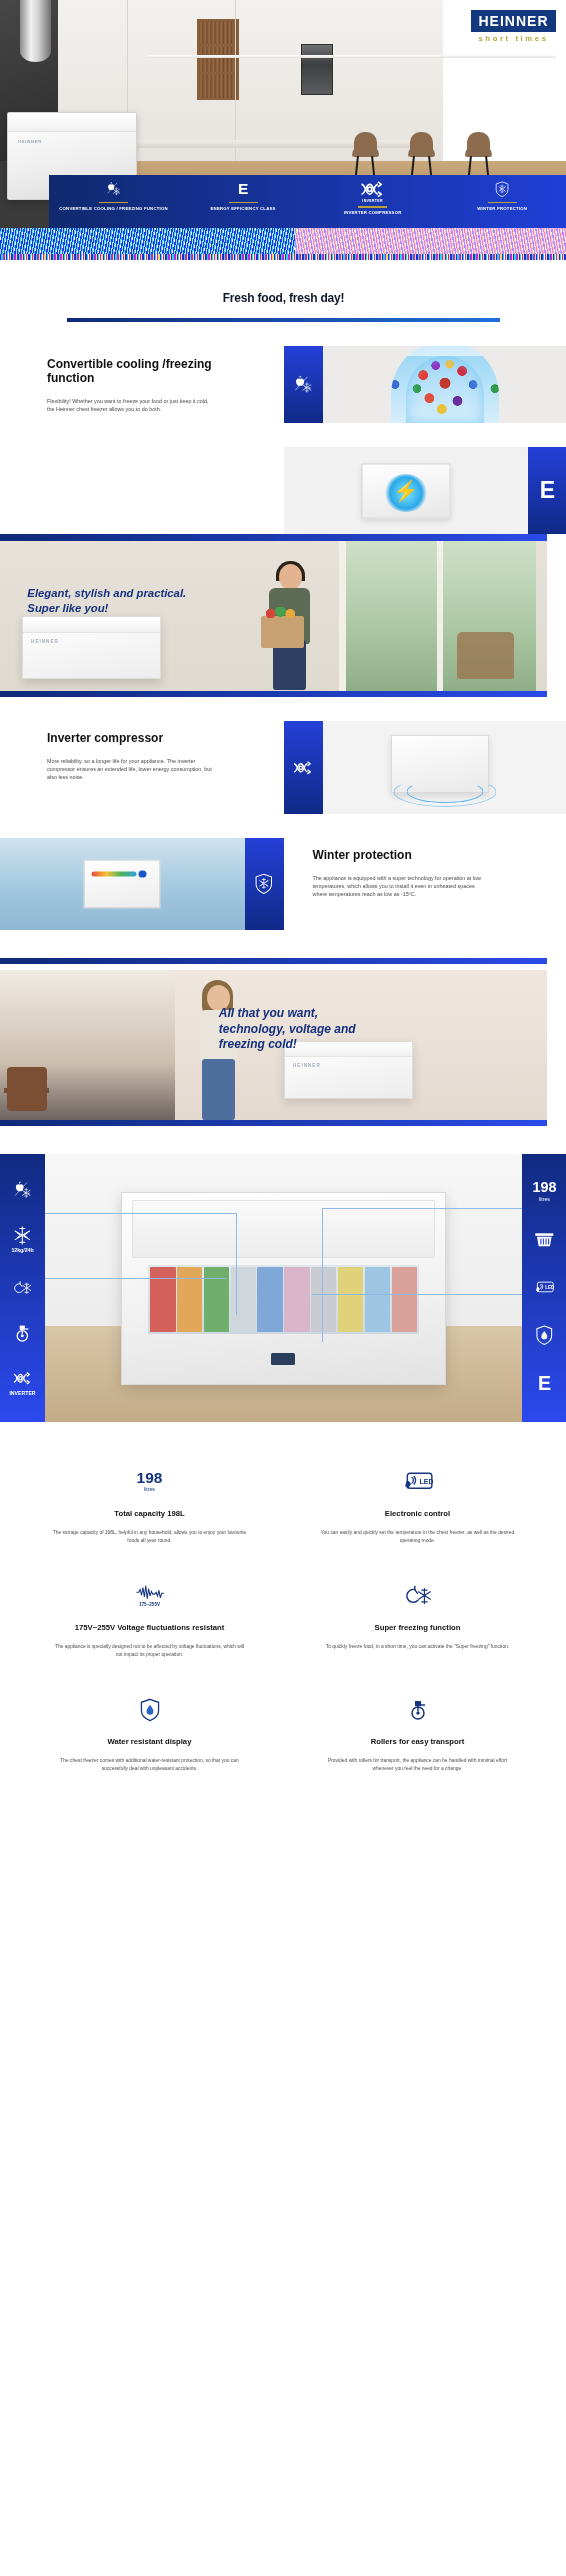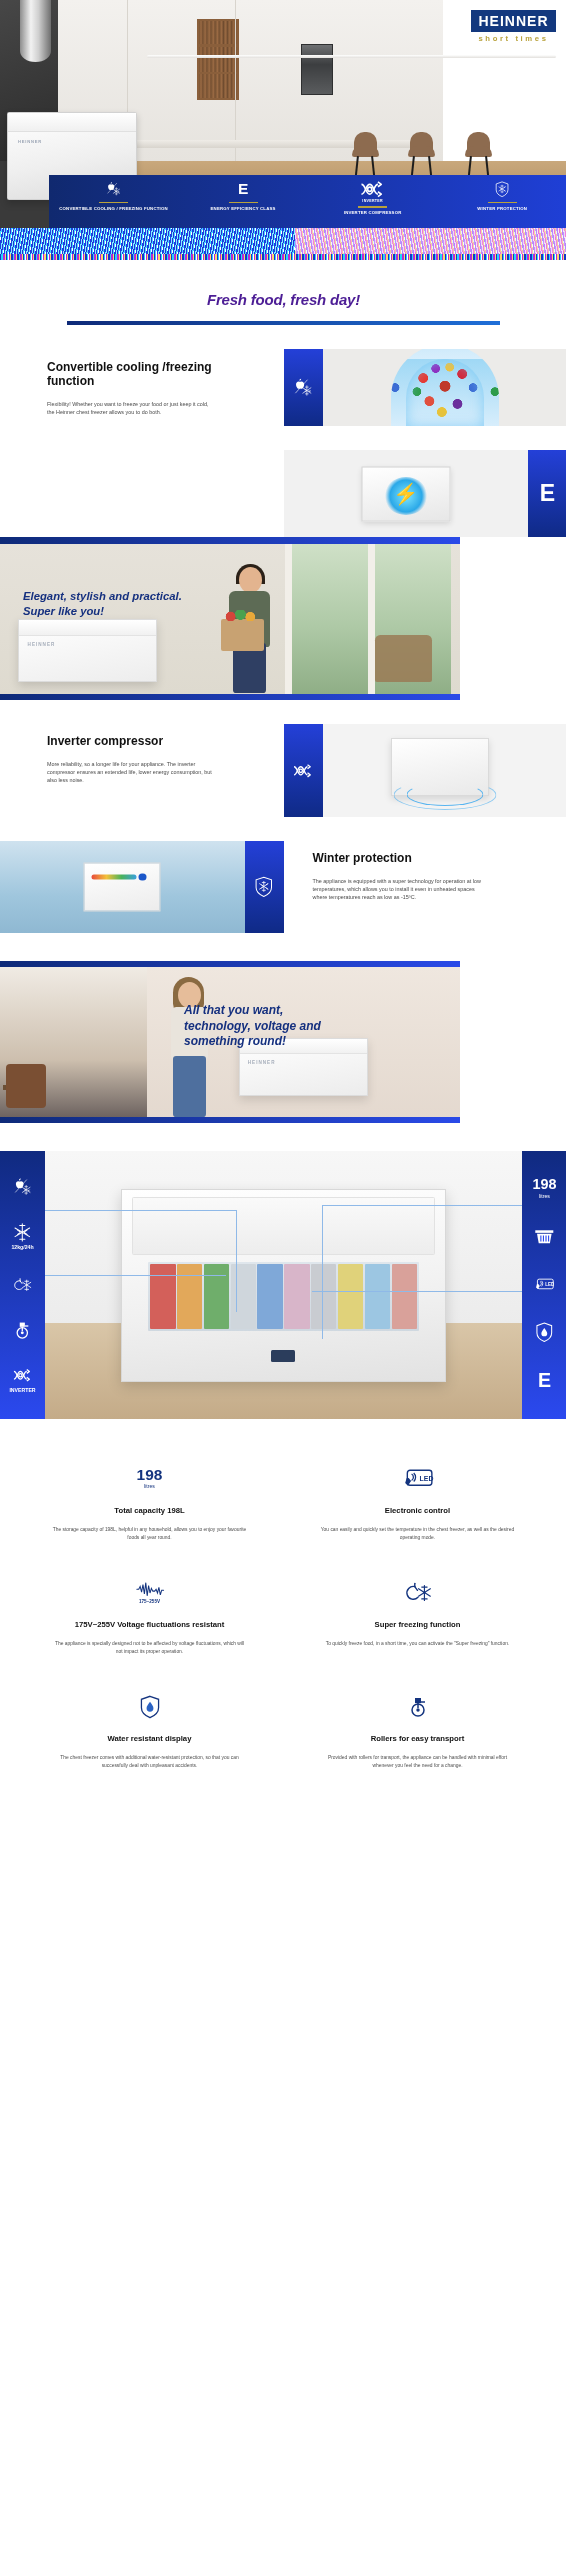--- a/index.html
+++ b/index.html
@@ -115,21 +115,21 @@
   }
   .hero-strip {
     position:absolute; left:0; right:0; bottom:0; height:5.7px;
     background:repeating-linear-gradient(90deg,
       #1436c8 0 1.5px,#27d3ff 1.5px 2.6px,#ffffff 2.6px 3.1px,#b52bd6 3.1px 4.6px,#ffd36e 4.6px 5.7px);
   }
 
   
   .sec-title { text-align:center; padding:31px 0 0; }
   .sec-title h2 {
-    color:#4c1d95; font-size:15px; font-style:italic; font-weight:900;
+    color:#0f172a; font-size:12px; font-weight:900;
     letter-spacing:-0.2px;
   }
   .title-rule {
     width:433px; height:4.1px; margin:13.4px auto 0;
     background:linear-gradient(90deg,#0e2a78,#1f6fd8);
   }
 
   
   .frow { display:flex; align-items:flex-start; padding:24px 0 0; }
   .frow.rev { flex-direction:row-reverse; }
@@ -201,21 +201,21 @@
     background:linear-gradient(180deg,#cfe2ef,#9fc6dd 60%,#8fb8d2); }
   .win-box { position:absolute; left:50%; top:50%; transform:translate(-50%,-50%);
     width:77px; height:49px; background:linear-gradient(170deg,#fff,#ececec);
     border:0.5px solid #dcdcdc; }
   .therm { position:absolute; left:7.2px; top:11.3px; width:45px; height:4.6px;
     border-radius:2.6px; background:linear-gradient(90deg,#e84b3c,#f3c13a,#49b35c,#3aa0dd); }
   .therm-b { position:absolute; left:54px; top:9.8px; width:7.7px; height:7.7px;
     border-radius:50%; background:#1a56c9; }
 
   
-  .banner { position:relative; width:460px; }
+  .banner { position:relative; width:547px; }
   .banner-top { height:6.2px; background:linear-gradient(90deg,#0e2a78,#2a4ae8); }
   .banner-body { position:relative; height:150px; overflow:hidden; }
 
   .ban1 { background:linear-gradient(180deg,#e6e2da,#dedacf); }
   .ban1 .win {
     position:absolute; right:2%; top:0; bottom:0; width:36%;
     background:linear-gradient(180deg,#cfe0c7,#aec9a6 55%,#8fae86);
     border-left:7.2px solid #f2efe9;
   }
   .ban1 .win::before{ content:""; position:absolute; left:48%; top:0; bottom:0;
@@ -244,21 +244,21 @@
     background:#c8a272; border-radius:2.1px; }
   .ban1 .bag::after{ content:""; position:absolute; left:4.1px; top:-8.2px; width:35px; height:10.3px;
     background:
       radial-gradient(circle at 16% 60%,#d4453a 4.6px,transparent 5.2px),
       radial-gradient(circle at 44% 40%,#49a14f 5.2px,transparent 5.7px),
       radial-gradient(circle at 72% 62%,#e8a93a 4.6px,transparent 5.2px); }
   .ban-copy { position:absolute; left:5%; top:30%; }
   .ban-copy h2 { color:#15307f; font-size:11.3px; font-style:italic; font-weight:800;
     line-height:15.5px; }
 
-  .ban2 { background:linear-gradient(180deg,#efe7df,#e4d9cf); }
+  .ban2 { background:linear-gradient(180deg,#efe7df,#e4d9cf);margin-top:6px; }
   .ban2 .kitchenleft { position:absolute; left:0; top:0; width:32%; bottom:0;
     background:linear-gradient(180deg,#f0ebe4,#cdbfae 62%,#6d6360); }
   .ban2 .tbl { position:absolute; left:2%; bottom:18%; width:26%; height:5.2px; background:#6b4f36; }
   .ban2 .ch { position:absolute; left:4%; bottom:6%; width:40px; height:44px;
     background:#7a4f33; border-radius:4.1px; }
   .ban2 .person2 { position:absolute; left:33%; bottom:0; width:77px; height:138px; }
   .ban2 .person2 .head { position:absolute; left:26px; top:3.1px; width:23px; height:26px;
     border-radius:50%; background:#e6bd9a; }
   .ban2 .person2 .hair { position:absolute; left:21.6px; top:-2.1px; width:31px; height:37px;
     border-radius:15.5px 15.5px 10.3px 10.3px; background:#8a6a41; }
@@ -552,21 +552,21 @@
         <span class="legs"></span>
     </div>
     <div class="frz2">
       <span class="lid"></span>
       <span class="brand">HEINNER</span>
     </div>
     <div class="ban-copy">
       <h2>
         <span>All that you want,</span><br>
         <span>technology, voltage and</span><br>
-        <span>something round!</span>
+        <span>freezing cold!</span>
       </h2>
     </div>
   </div>
   <div class="banner-top"></div>
 </section>
 
 <section class="diagram">
   <div class="rail">
     <div class="rail-item">
       <svg viewBox="0 0 64 64" fill="none" stroke="#fff" stroke-width="2.4">

